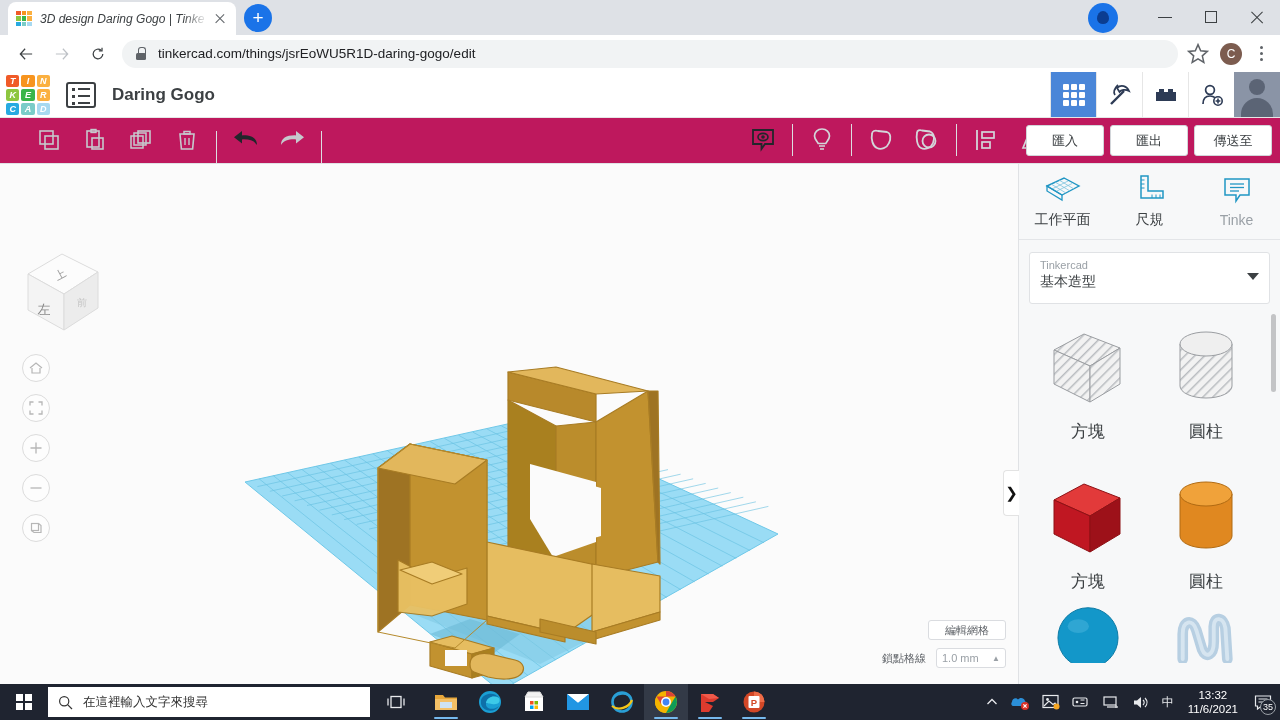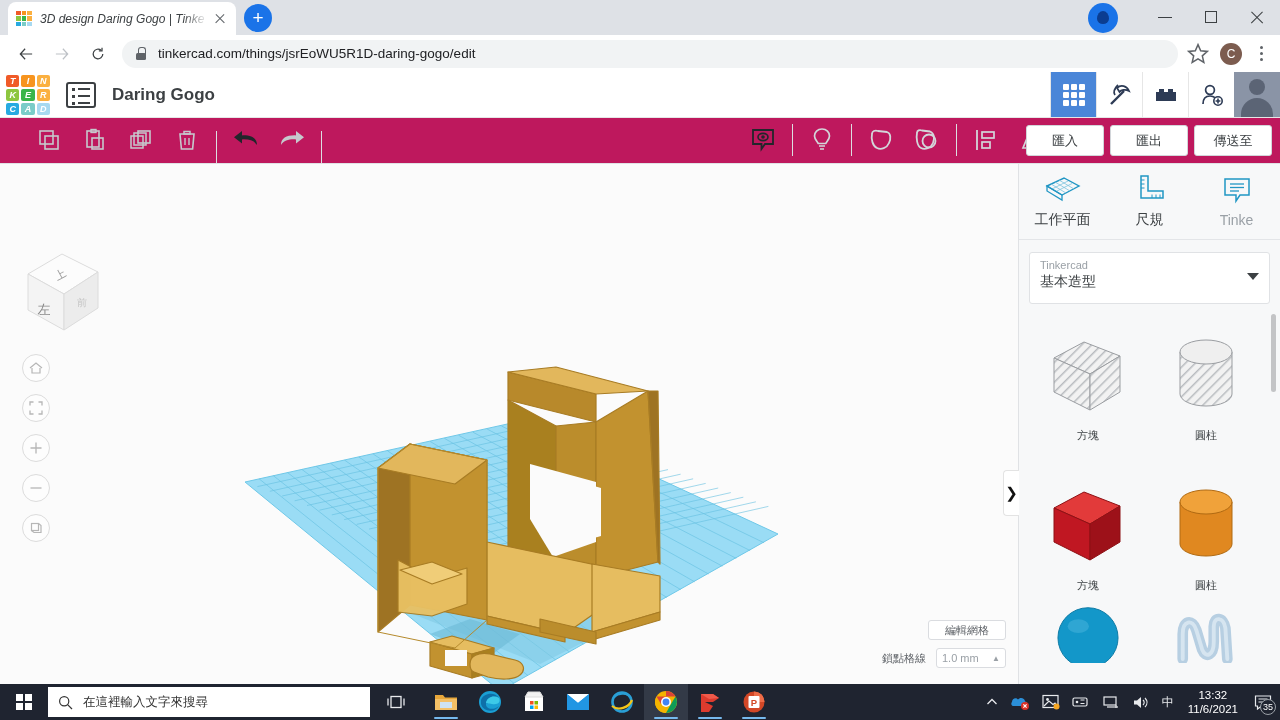--- a/index.html
+++ b/index.html
@@ -153,21 +153,21 @@
   .dropdown { margin:12px 10px 0 10px; height:52px; background:#fff; border:1px solid #e0e2e5;
      border-radius:3px; padding:6px 10px; position:relative; }
   .dd-sub { font-size:11px; color:#9aa0a6; }
   .dd-main { font-size:14px; color:#3c4043; margin-top:2px; }
   .dd-caret { position:absolute; right:10px; top:20px; width:0; height:0;
      border-left:6px solid transparent; border-right:6px solid transparent; border-top:7px solid #3c4043; }
   .shapes { position:absolute; left:10px; top:135px; width:242px; height:375px; overflow:hidden; }
   .shape-row { display:flex; }
   .shape-cell { width:118px; height:150px; display:flex; flex-direction:column; align-items:center;
      justify-content:flex-end; padding-bottom:6px; }
-  .shape-cell .nm { font-size:11px; color:#3c4043; margin-top:8px; }
+  .shape-cell .nm { font-size:17px; color:#3c4043; margin-top:8px; }
   .rscroll { position:absolute; right:4px; top:150px; width:5px; height:78px; border-radius:3px;
      background:#c3c4c6; }
 
   
   .taskbar { position:absolute; left:0; top:684px; width:1280px; height:36px; background:#1f2430; }
   .startbtn { width:48px; height:36px; display:flex; align-items:center; justify-content:center; }
   .winlogo { width:16px; height:16px; display:grid; grid-template-columns:1fr 1fr; grid-template-rows:1fr 1fr;
      gap:2px; }
   .winlogo i { background:#fff; display:block; }
   .searchbox { position:absolute; left:48px; top:3px; width:322px; height:30px; background:#fff;

